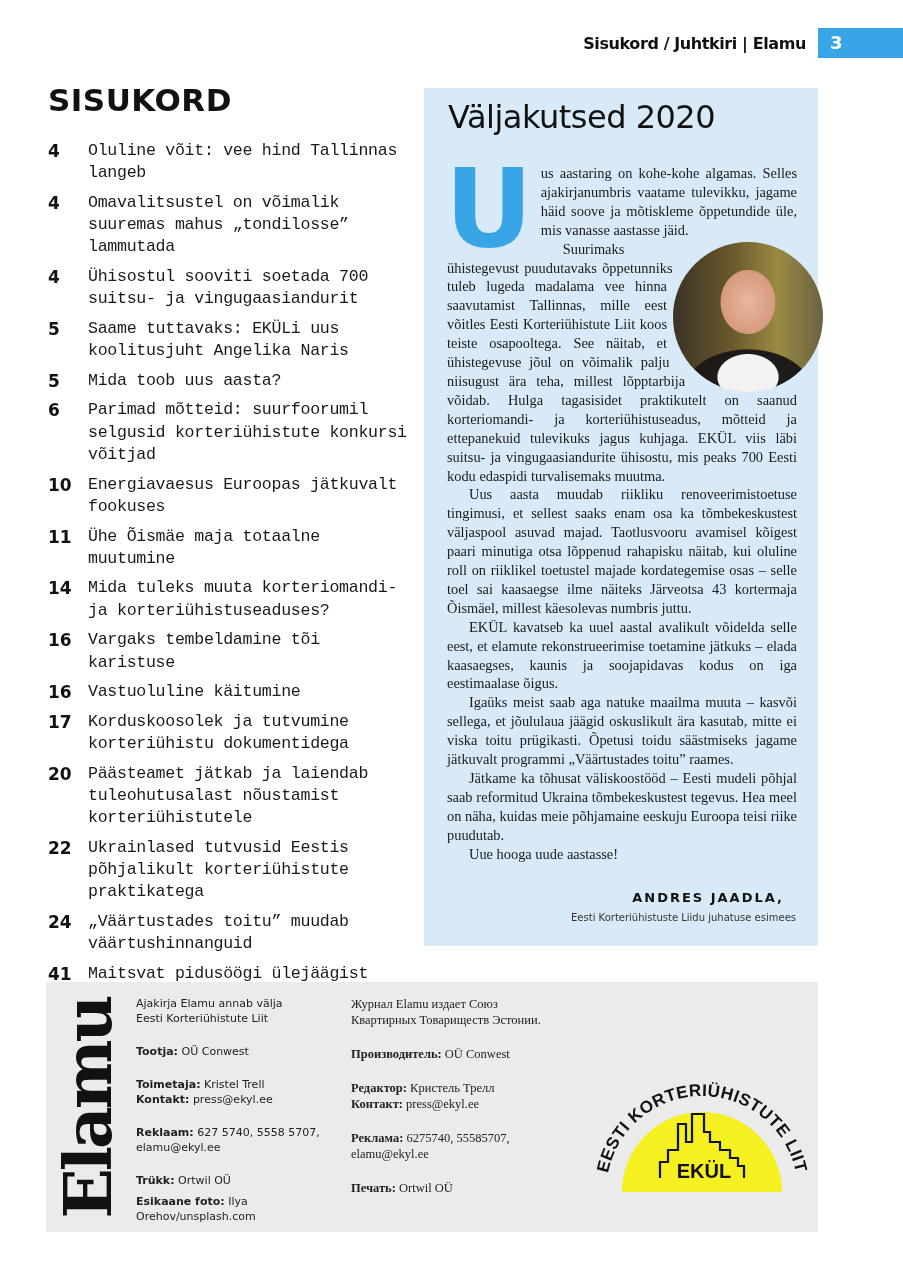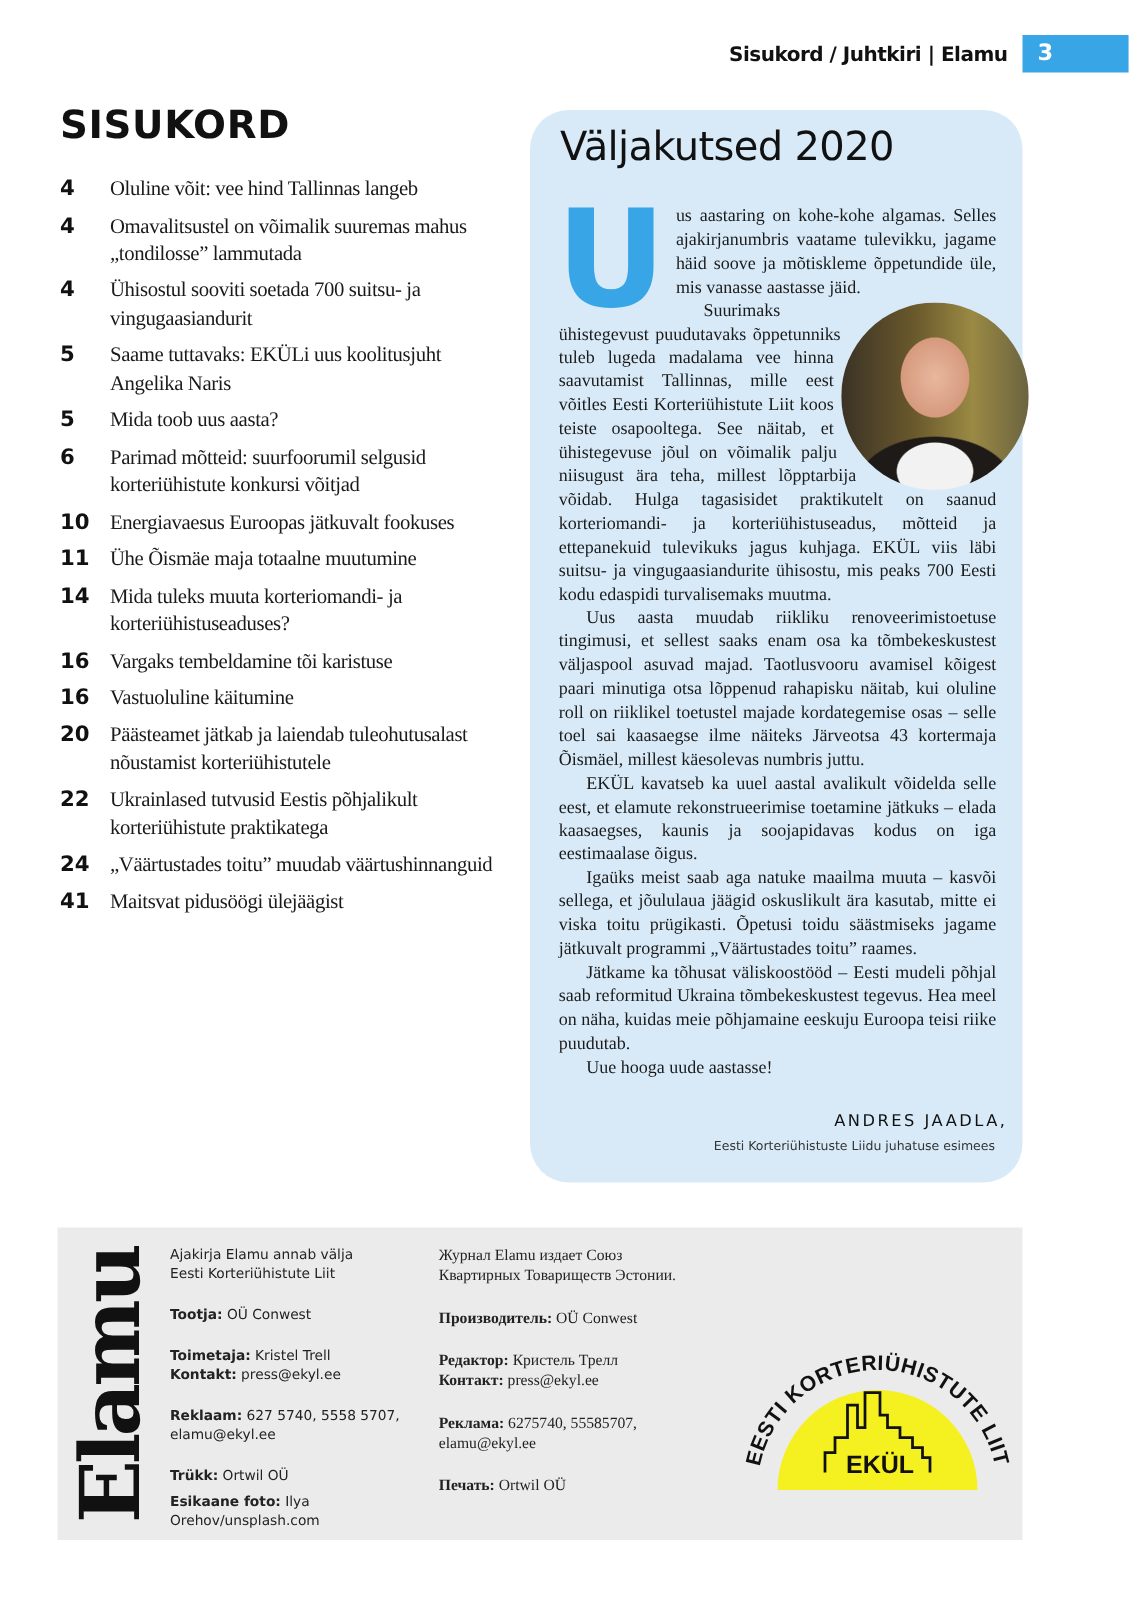--- a/index.html
+++ b/index.html
@@ -13,42 +13,42 @@
   .page-num { position: absolute; left: 12px; top: 4px; color: #fff; font-family: "DejaVu Sans", sans-serif;
     font-weight: bold; font-size: 18px; }
 
   
   .toc-title { position: absolute; left: 48px; top: 82px; font-family: "DejaVu Sans", sans-serif;
     font-weight: bold; font-size: 31px; letter-spacing: 0.5px; color: #111; }
   .toc-list { position: absolute; left: 48px; top: 140px; width: 360px; list-style: none; }
   .toc-item { display: flex; margin-bottom: 7.3px; }
   .toc-num { width: 40px; flex: 0 0 40px; font-family: "DejaVu Sans", sans-serif; font-weight: bold;
     font-size: 17px; line-height: 22px; color: #111; }
-  .toc-text { font-family: Liberation Serif, serif; font-size: 16.6px; line-height: 22.3px; color: #1a1a1a;
+  .toc-text { font-family: Liberation Mono, monospace; font-size: 16.6px; line-height: 22.3px; color: #1a1a1a;
     letter-spacing: -0.3px; }
 
   
-  .editorial { position: absolute; left: 424px; top: 88px; width: 394px; height: 858px; background: #d8eaf8; border-radius: 31px; }
+  .editorial { position: absolute; left: 424px; top: 88px; width: 394px; height: 858px; background: #d8eaf8; }
   .ed-title { position: absolute; left: 24px; top: 10px; font-family: "DejaVu Sans", sans-serif; font-size: 32px;
     font-weight: normal; color: #111; letter-spacing: -0.5px; }
   .ed-body { position: absolute; left: 23px; top: 76px; width: 350px; font-family: "Liberation Serif", serif;
     font-size: 14.4px; line-height: 18.9px; color: #1a1a1a; text-align: justify; }
   .dropcap { float: left; font-family: "DejaVu Sans", sans-serif; font-weight: bold; color: #38a6e6;
     font-size: 108px; line-height: 86px; height: 86px; margin: 2px 8px 0 -2px; }
   .portrait { float: right; width: 150px; height: 150px; border-radius: 50%; margin: 2px -26px 4px 6px;
     shape-outside: circle(50%);
     background:
       radial-gradient(ellipse 30% 35% at 50% 40%, #e8b79e 0%, #d69a7e 60%, transparent 62%),
       radial-gradient(ellipse 40% 30% at 50% 90%, #f2f2f2 0%, #f2f2f2 50%, transparent 52%),
       radial-gradient(ellipse 60% 40% at 50% 100%, #1e1a18 0%, #1e1a18 70%, transparent 72%),
       linear-gradient(90deg, #3b3226 0%, #6b5a2c 40%, #9a8a44 70%, #6b6340 100%); }
   .ed-body p { text-indent: 22px; }
   .ed-body p.first { text-indent: 0; }
-  .sign-name { position: absolute; right: 12px; top: 802px; font-family: "DejaVu Sans", sans-serif;
-    font-weight: normal; font-size: 13px; letter-spacing: 2px; color: #111; }
+  .sign-name { position: absolute; right: 34px; top: 802px; font-family: "DejaVu Sans", sans-serif;
+    font-weight: bold; font-size: 13px; letter-spacing: 2px; color: #111; }
   .sign-role { position: absolute; right: 22px; top: 824px; font-family: "DejaVu Sans", sans-serif;
     font-size: 10px; color: #333; margin-left: 27px; }
 
   
   .imprint { position: absolute; left: 46px; top: 982px; width: 772px; height: 250px; background: #ebebeb; }
   .elamu-logo { position: absolute; left: 8px; top: 8px; width: 68px; height: 236px; }
   .elamu-logo span { position: absolute; left: 50%; top: 50%; transform: translate(-50%,-50%) rotate(-90deg);
     font-family: "DejaVu Serif", serif; font-weight: bold; font-size: 66px; color: #111; letter-spacing: -3px;
     white-space: nowrap; }
   .col-et { position: absolute; left: 90px; top: 14px; width: 210px; font-family: "DejaVu Sans", sans-serif;
@@ -107,20 +107,24 @@
       <span class="toc-num">14</span>
       <span class="toc-text">Mida tuleks muuta korteriomandi- ja korteriühistuseaduses?</span>
     </li>
     <li class="toc-item">
       <span class="toc-num">16</span>
       <span class="toc-text">Vargaks tembeldamine tõi karistuse</span>
     </li>
     <li class="toc-item">
       <span class="toc-num">16</span>
       <span class="toc-text">Vastuoluline käitumine</span>
+    </li>
+    <li class="toc-item">
+      <span class="toc-num">17</span>
+      <span class="toc-text">Korduskoosolek ja tutvumine korteriühistu dokumentidega</span>
     </li>
     <li class="toc-item">
       <span class="toc-num">20</span>
       <span class="toc-text">Päästeamet jätkab ja laiendab tuleohutusalast nõustamist korteriühistutele</span>
     </li>
     <li class="toc-item">
       <span class="toc-num">22</span>
       <span class="toc-text">Ukrainlased tutvusid Eestis põhjalikult korteriühistute praktikatega</span>
     </li>
     <li class="toc-item">

